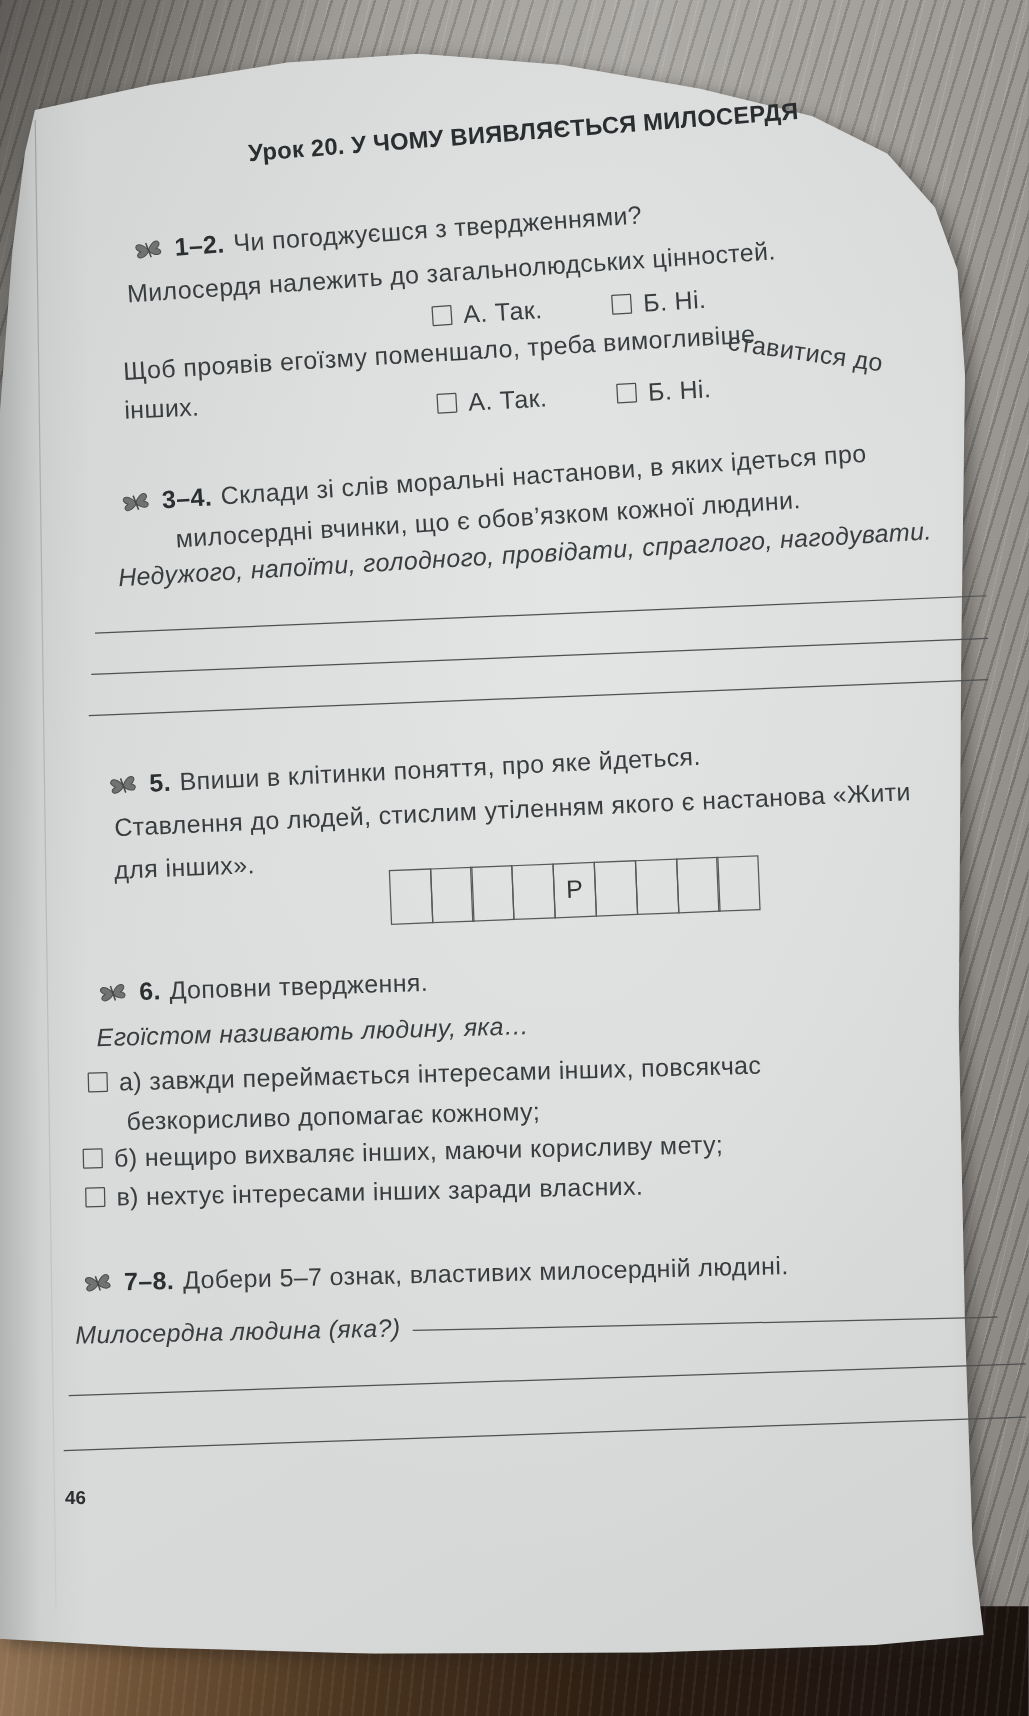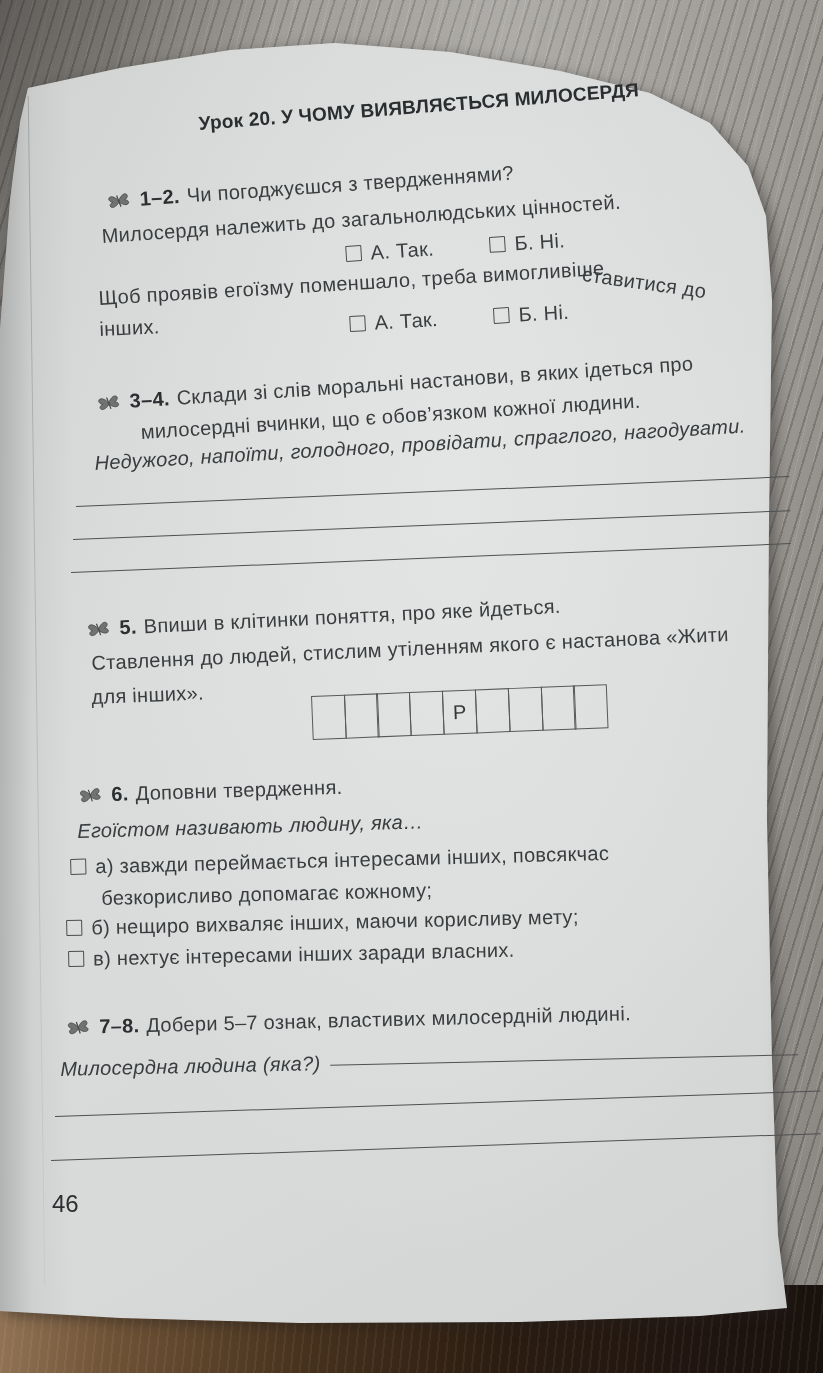--- a/index.html
+++ b/index.html
@@ -55,21 +55,21 @@
   .it{font-style:italic;}
   .bicon{display:inline-block;vertical-align:-4px;margin-right:9px;}
   .chk{display:inline-block;width:14px;height:14px;border:1.6px solid #4a4d4f;border-radius:1px;
        vertical-align:-1px;margin-right:9px;background:transparent;}
   .chkgap{margin-left:50px;}
   .aline{position:absolute;border-top:1.4px solid #4e5051;transform-origin:left top;}
   .cells{display:flex;}
   .cell{width:32px;height:42px;border:1.2px solid #56585a;margin-left:-1.2px;
         display:flex;align-items:center;justify-content:center;font-size:20px;color:#333537;}
   .wline{display:inline-block;width:468px;border-bottom:1.4px solid #4e5051;vertical-align:4px;margin-left:10px;}
-  .pgnum{font-weight:normal;font-size:24px;color:#2c2e30;letter-spacing:0;}
+  .pgnum{font-weight:bold;font-size:15px;color:#2c2e30;letter-spacing:0;}
 </style>
 </head>
 <body>
 
 <div class="wood-top"></div>
 <div class="floor-bottom"></div>
 
 <div class="page-right-wrap">
   <div class="page-right"></div>
 </div>

